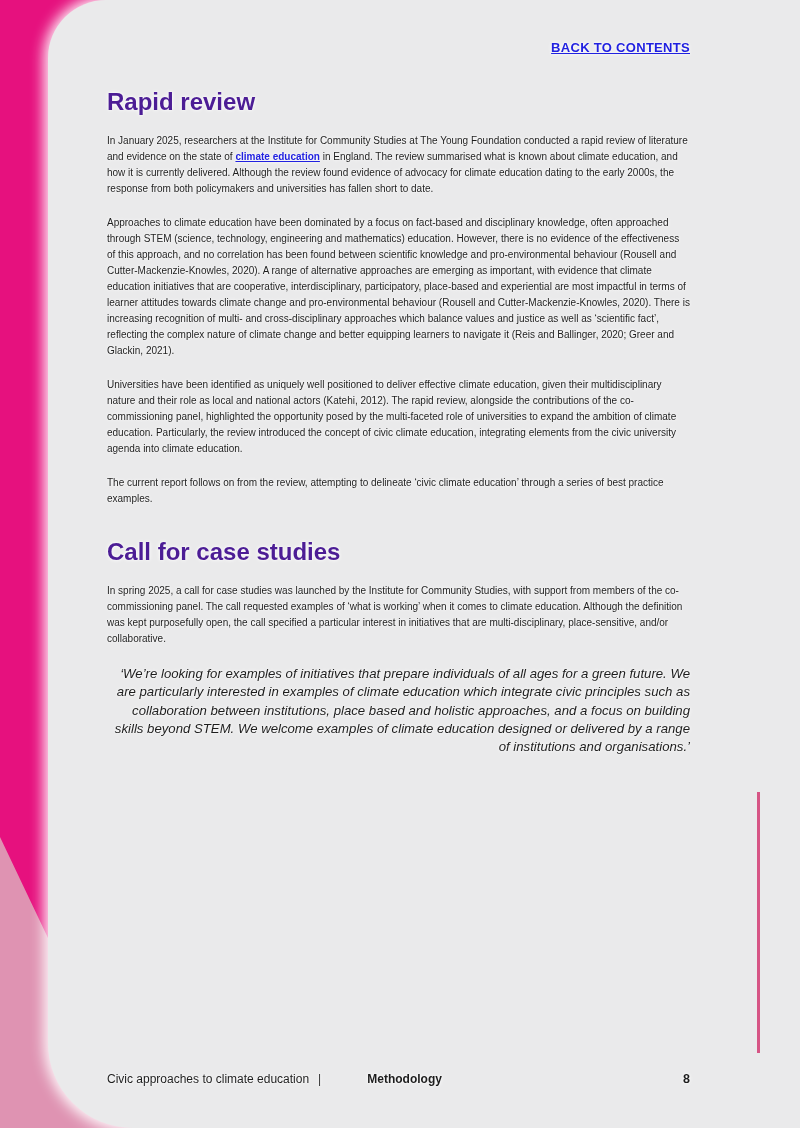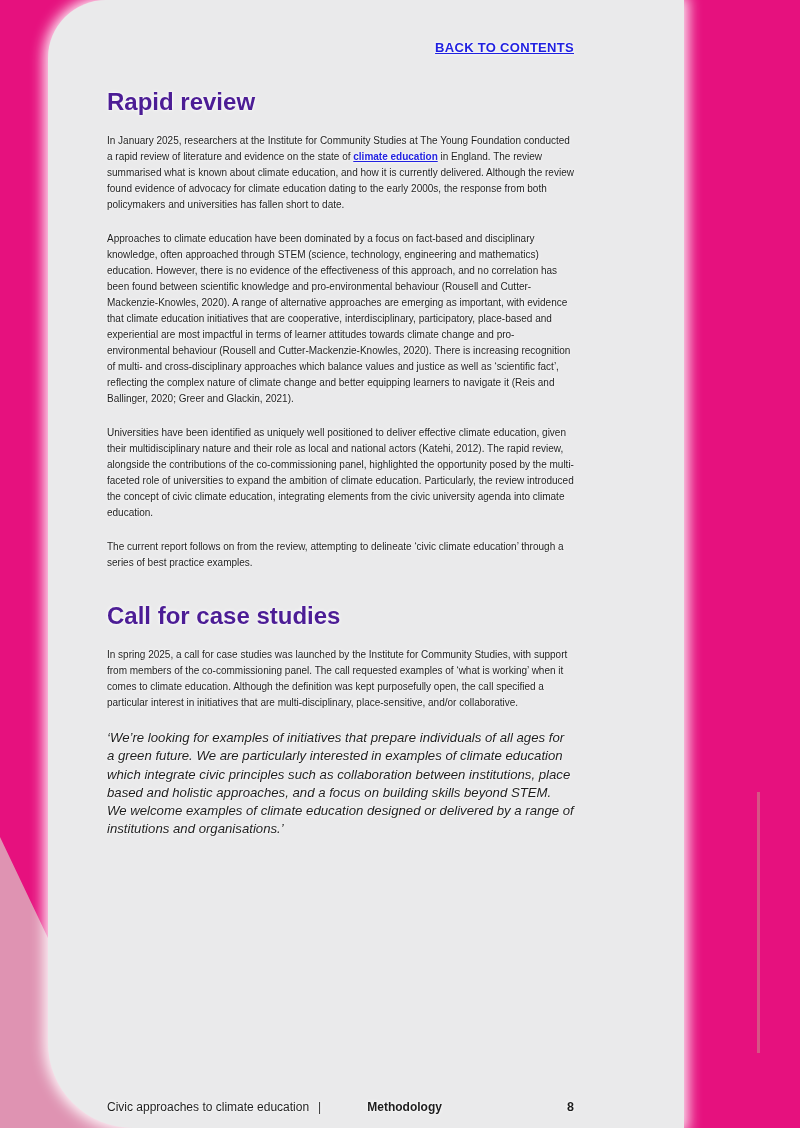--- a/index.html
+++ b/index.html
@@ -20,21 +20,21 @@
     color:var(--text);
   }
   
   .light-pink-shape{
     position:absolute;left:0;top:830px;width:190px;height:298px;
     background:var(--light-pink);
     clip-path:polygon(0 7px,48px 108px,190px 108px,190px 298px,0 298px);
   }
   
   .page-sheet{
-    position:absolute;left:48px;top:0;width:636px;height:1128px;
+    position:absolute;left:48px;top:0;width:752px;height:1128px;
     background:var(--page-bg);
     border-radius:58px 0 0 85px;
     box-shadow:0 0 14px 4px rgba(255,255,255,0.95);
   }
   .content{
     position:absolute;left:59px;right:110px;top:0;
   }
   .content,.footer{
     text-shadow:0 0 4px #ffffff,0 0 2px rgba(255,255,255,0.9);
   }
@@ -53,30 +53,31 @@
   h1.section-heading.second{
     margin-top:32px;
   }
   p.body-par{
     font-size:10px;line-height:16px;
     margin:0 0 18px 0;
   }
   p.quote-par{
     font-size:13.2px;line-height:18.3px;font-style:italic;
     margin:0;
+    text-align:right;
   }
   .inline-link{
     color:var(--link-blue);text-decoration:underline;font-weight:bold;cursor:pointer;
   }
   .quote-accent-line{
     position:absolute;left:709px;top:792px;width:3px;height:261px;
     background:var(--accent-line-pink);
   }
   .footer{
-    position:absolute;left:59px;right:110px;top:1100px;
+    position:absolute;left:59px;right:110px;top:1072px;
     display:flex;justify-content:space-between;align-items:baseline;
     font-size:12px;line-height:14px;
   }
   .footer-left{display:flex;align-items:baseline;gap:9px;}
   .footer-sep{color:#333;}
   .footer-section{font-weight:bold;margin-left:37px;}
   .footer-page-num{font-weight:bold;font-size:12.5px;}
 </style>
 </head>
 <body>

